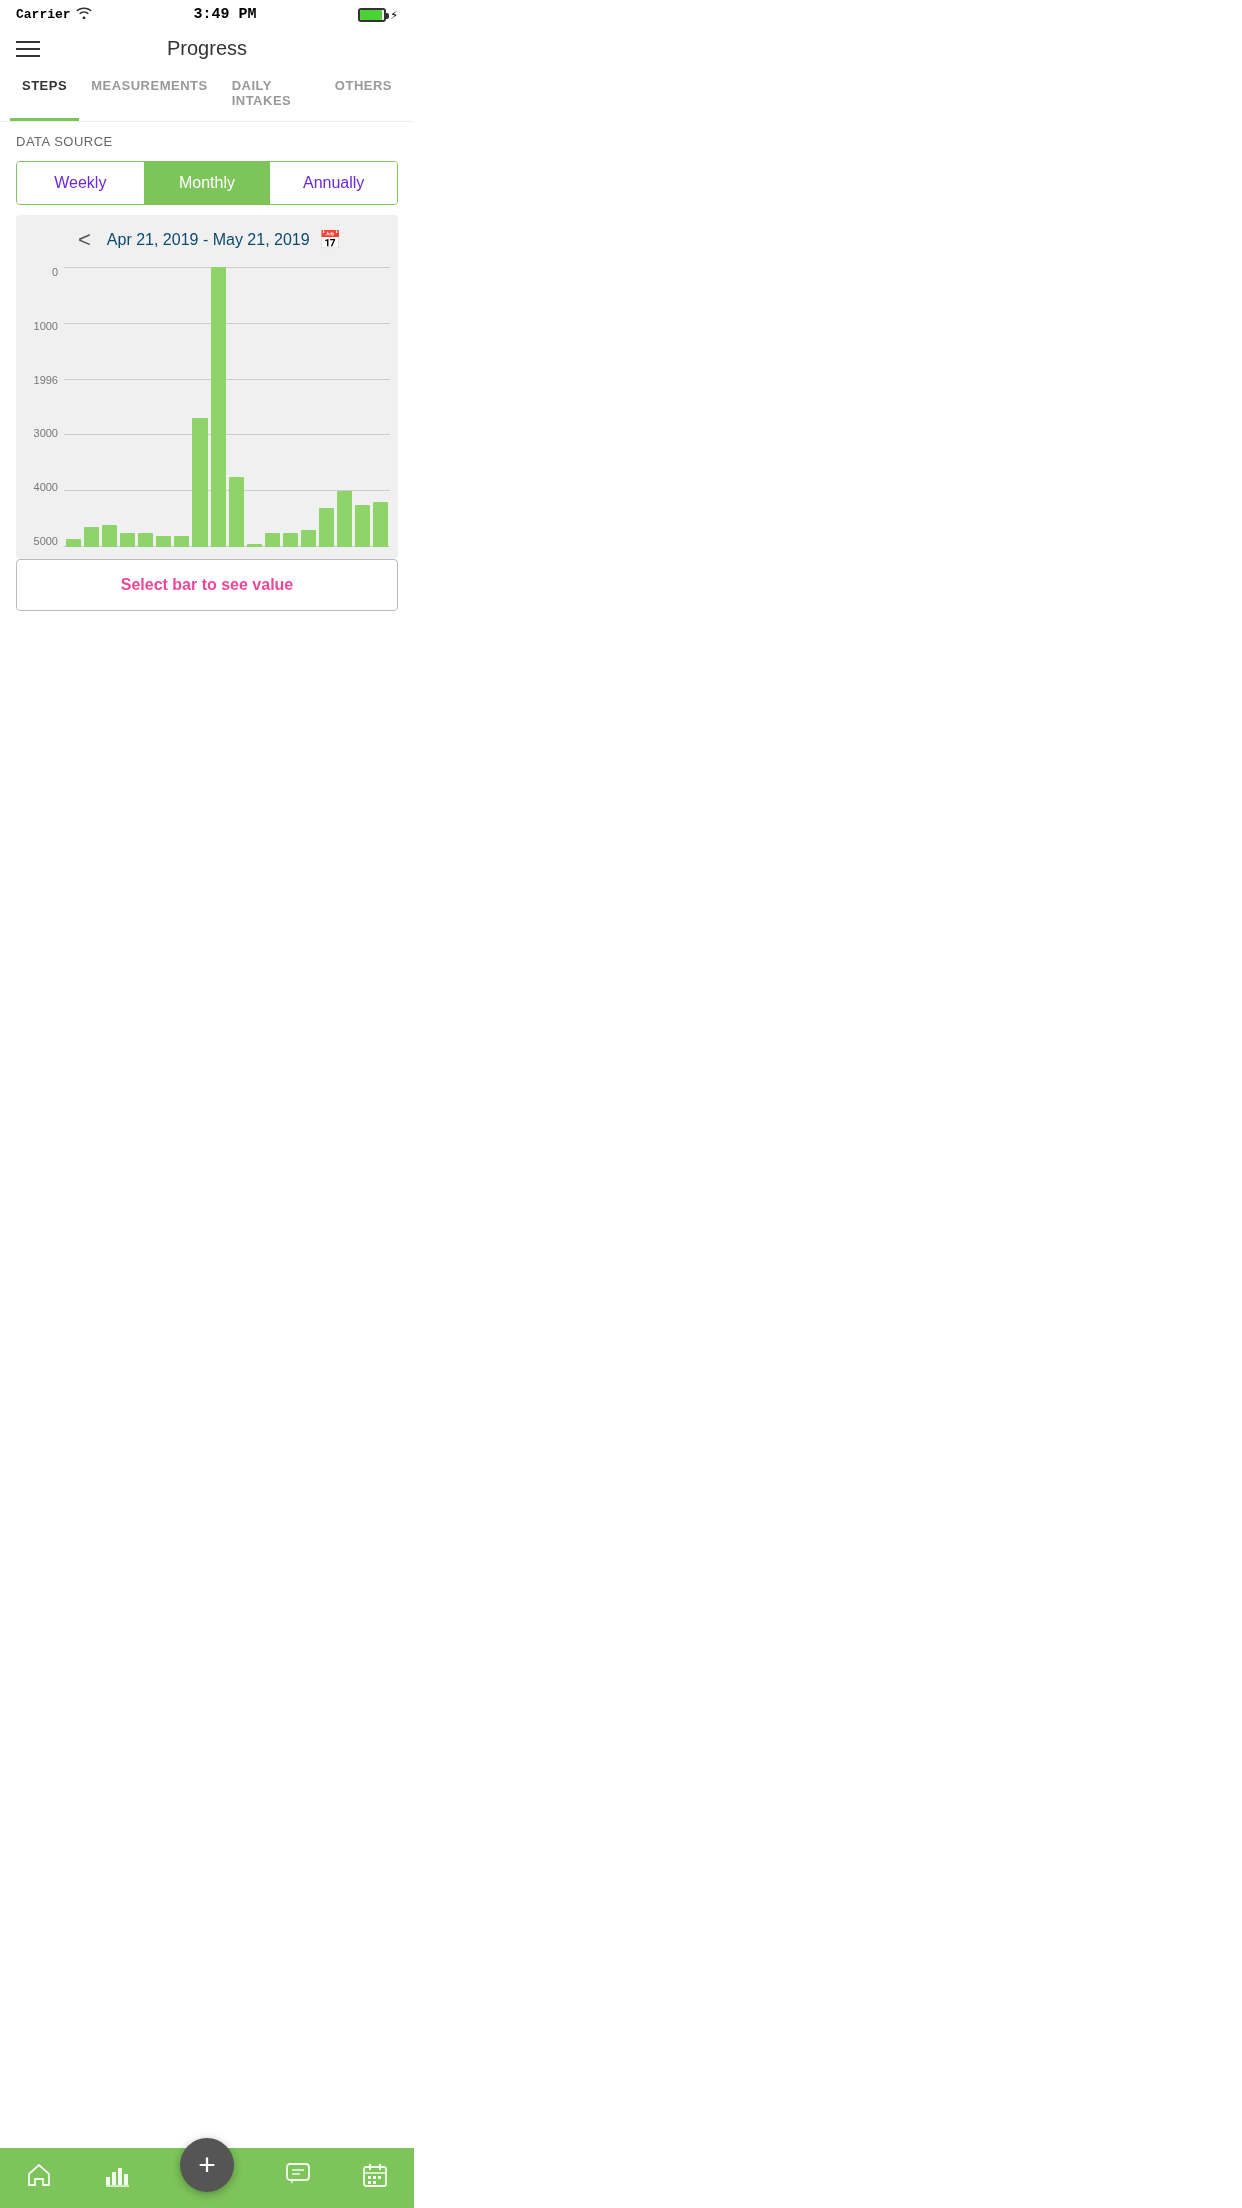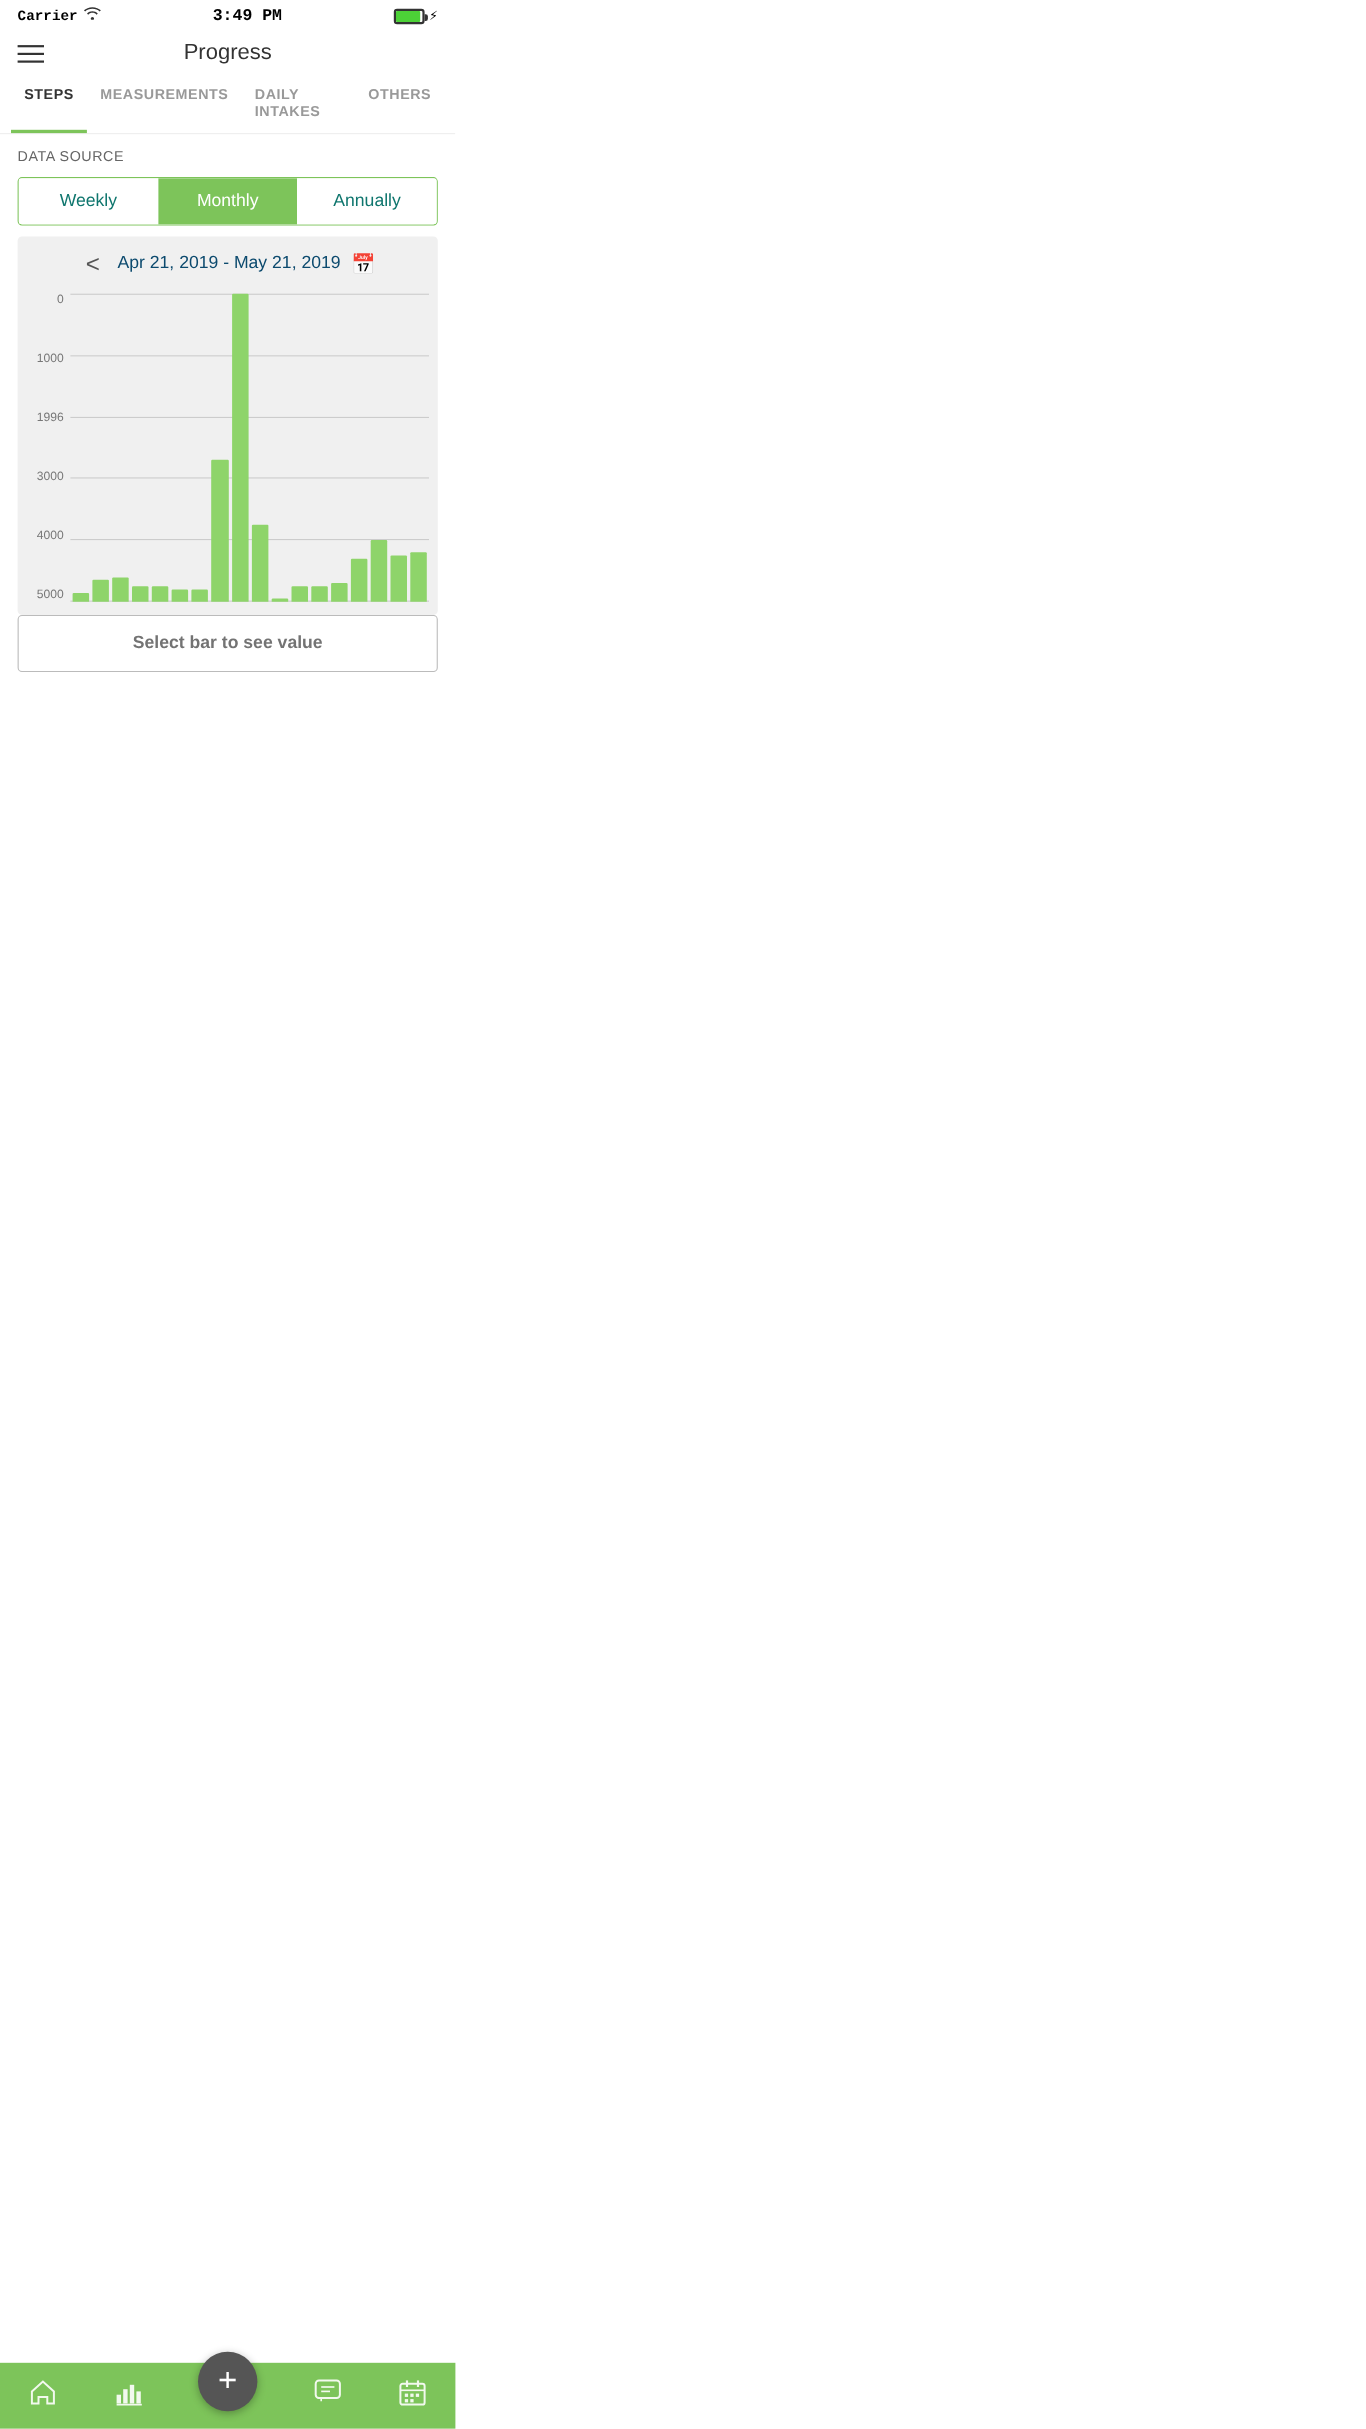--- a/index.html
+++ b/index.html
@@ -141,21 +141,21 @@
       overflow: hidden;
     }
     .period-btn {
       flex: 1;
       padding: 12px 0;
       text-align: center;
       font-size: 16px;
       font-weight: 500;
       cursor: pointer;
       background: #fff;
-      color: #0f766e;
+      color: #6d28d9;
     }
     .period-btn.active {
       background: #7dc45a;
       color: #fff;
     }
 
     
     .chart-container {
       margin: 10px 16px 0;
       background: #f0f0f0;
@@ -244,21 +244,21 @@
     .select-bar-box {
       margin: 0 16px 16px;
       border: 1.5px solid #bbb;
       border-radius: 4px;
       padding: 16px;
       text-align: center;
     }
     .select-bar-text {
       font-size: 16px;
       font-weight: 600;
-      color: #737373;
+      color: #ec4899;
     }
 
     
     .bottom-nav {
       position: fixed;
       bottom: 0;
       left: 0;
       width: 414px;
       background: #7dc45a;
       display: flex;

